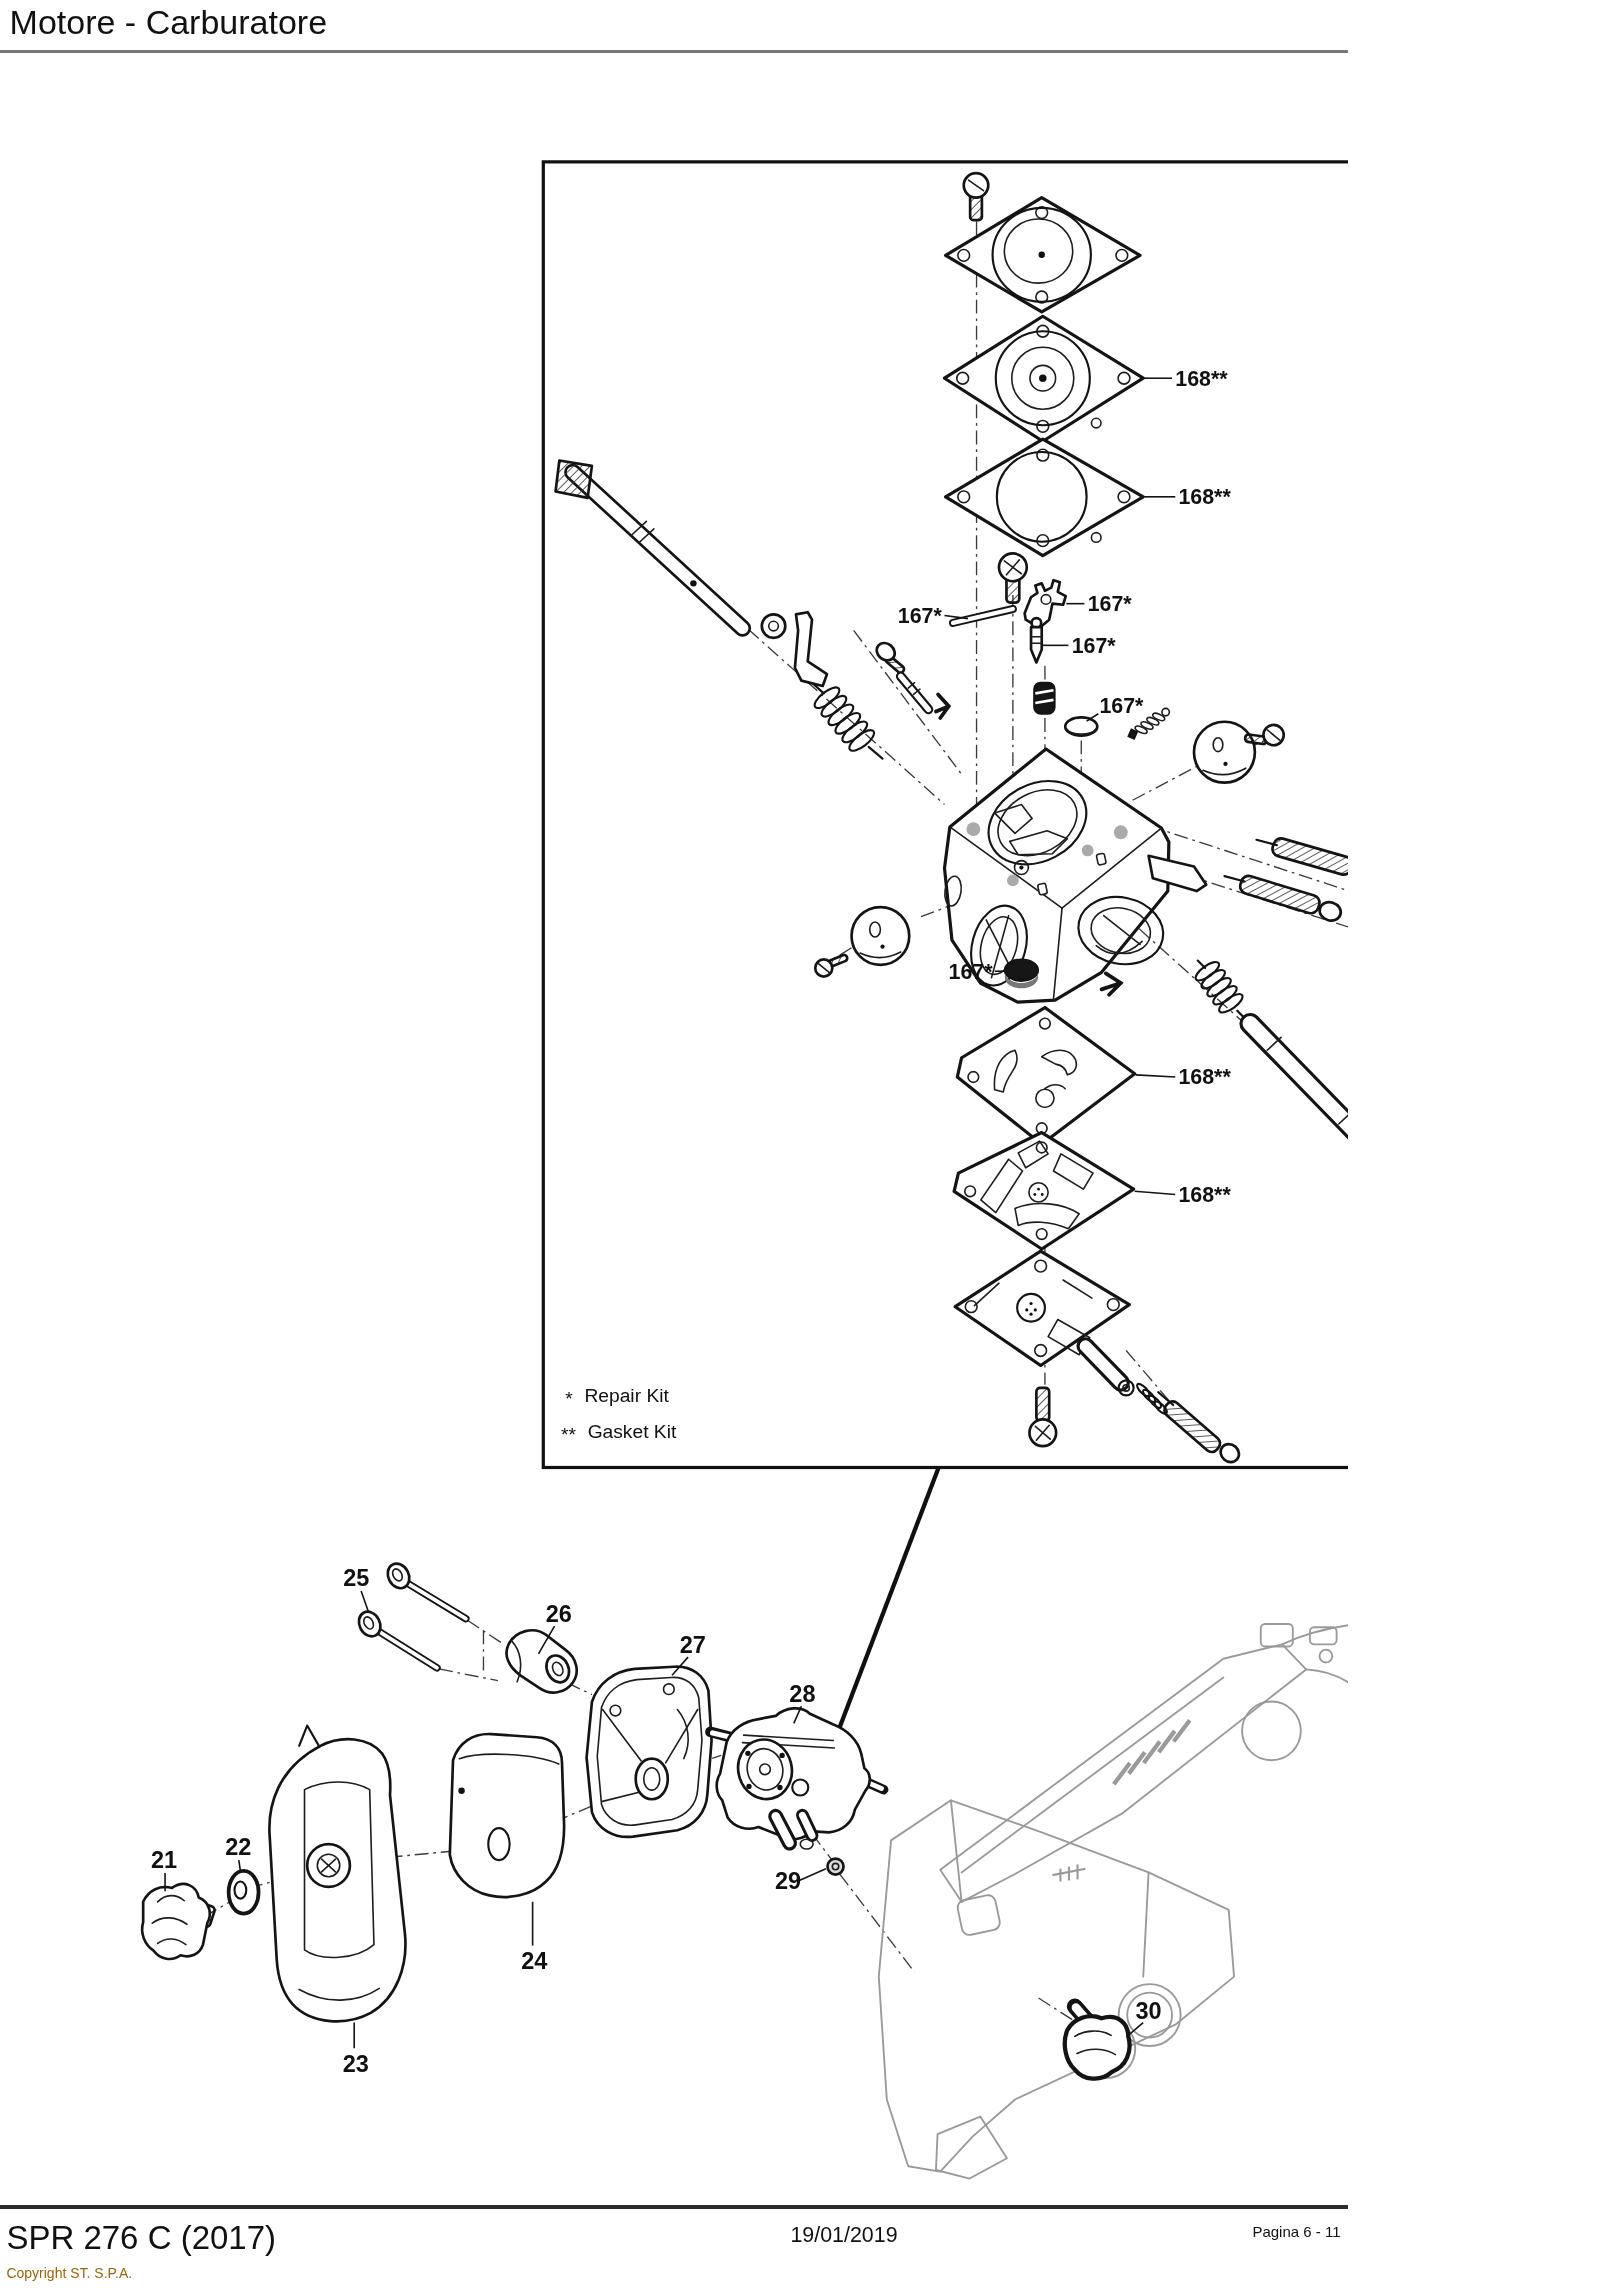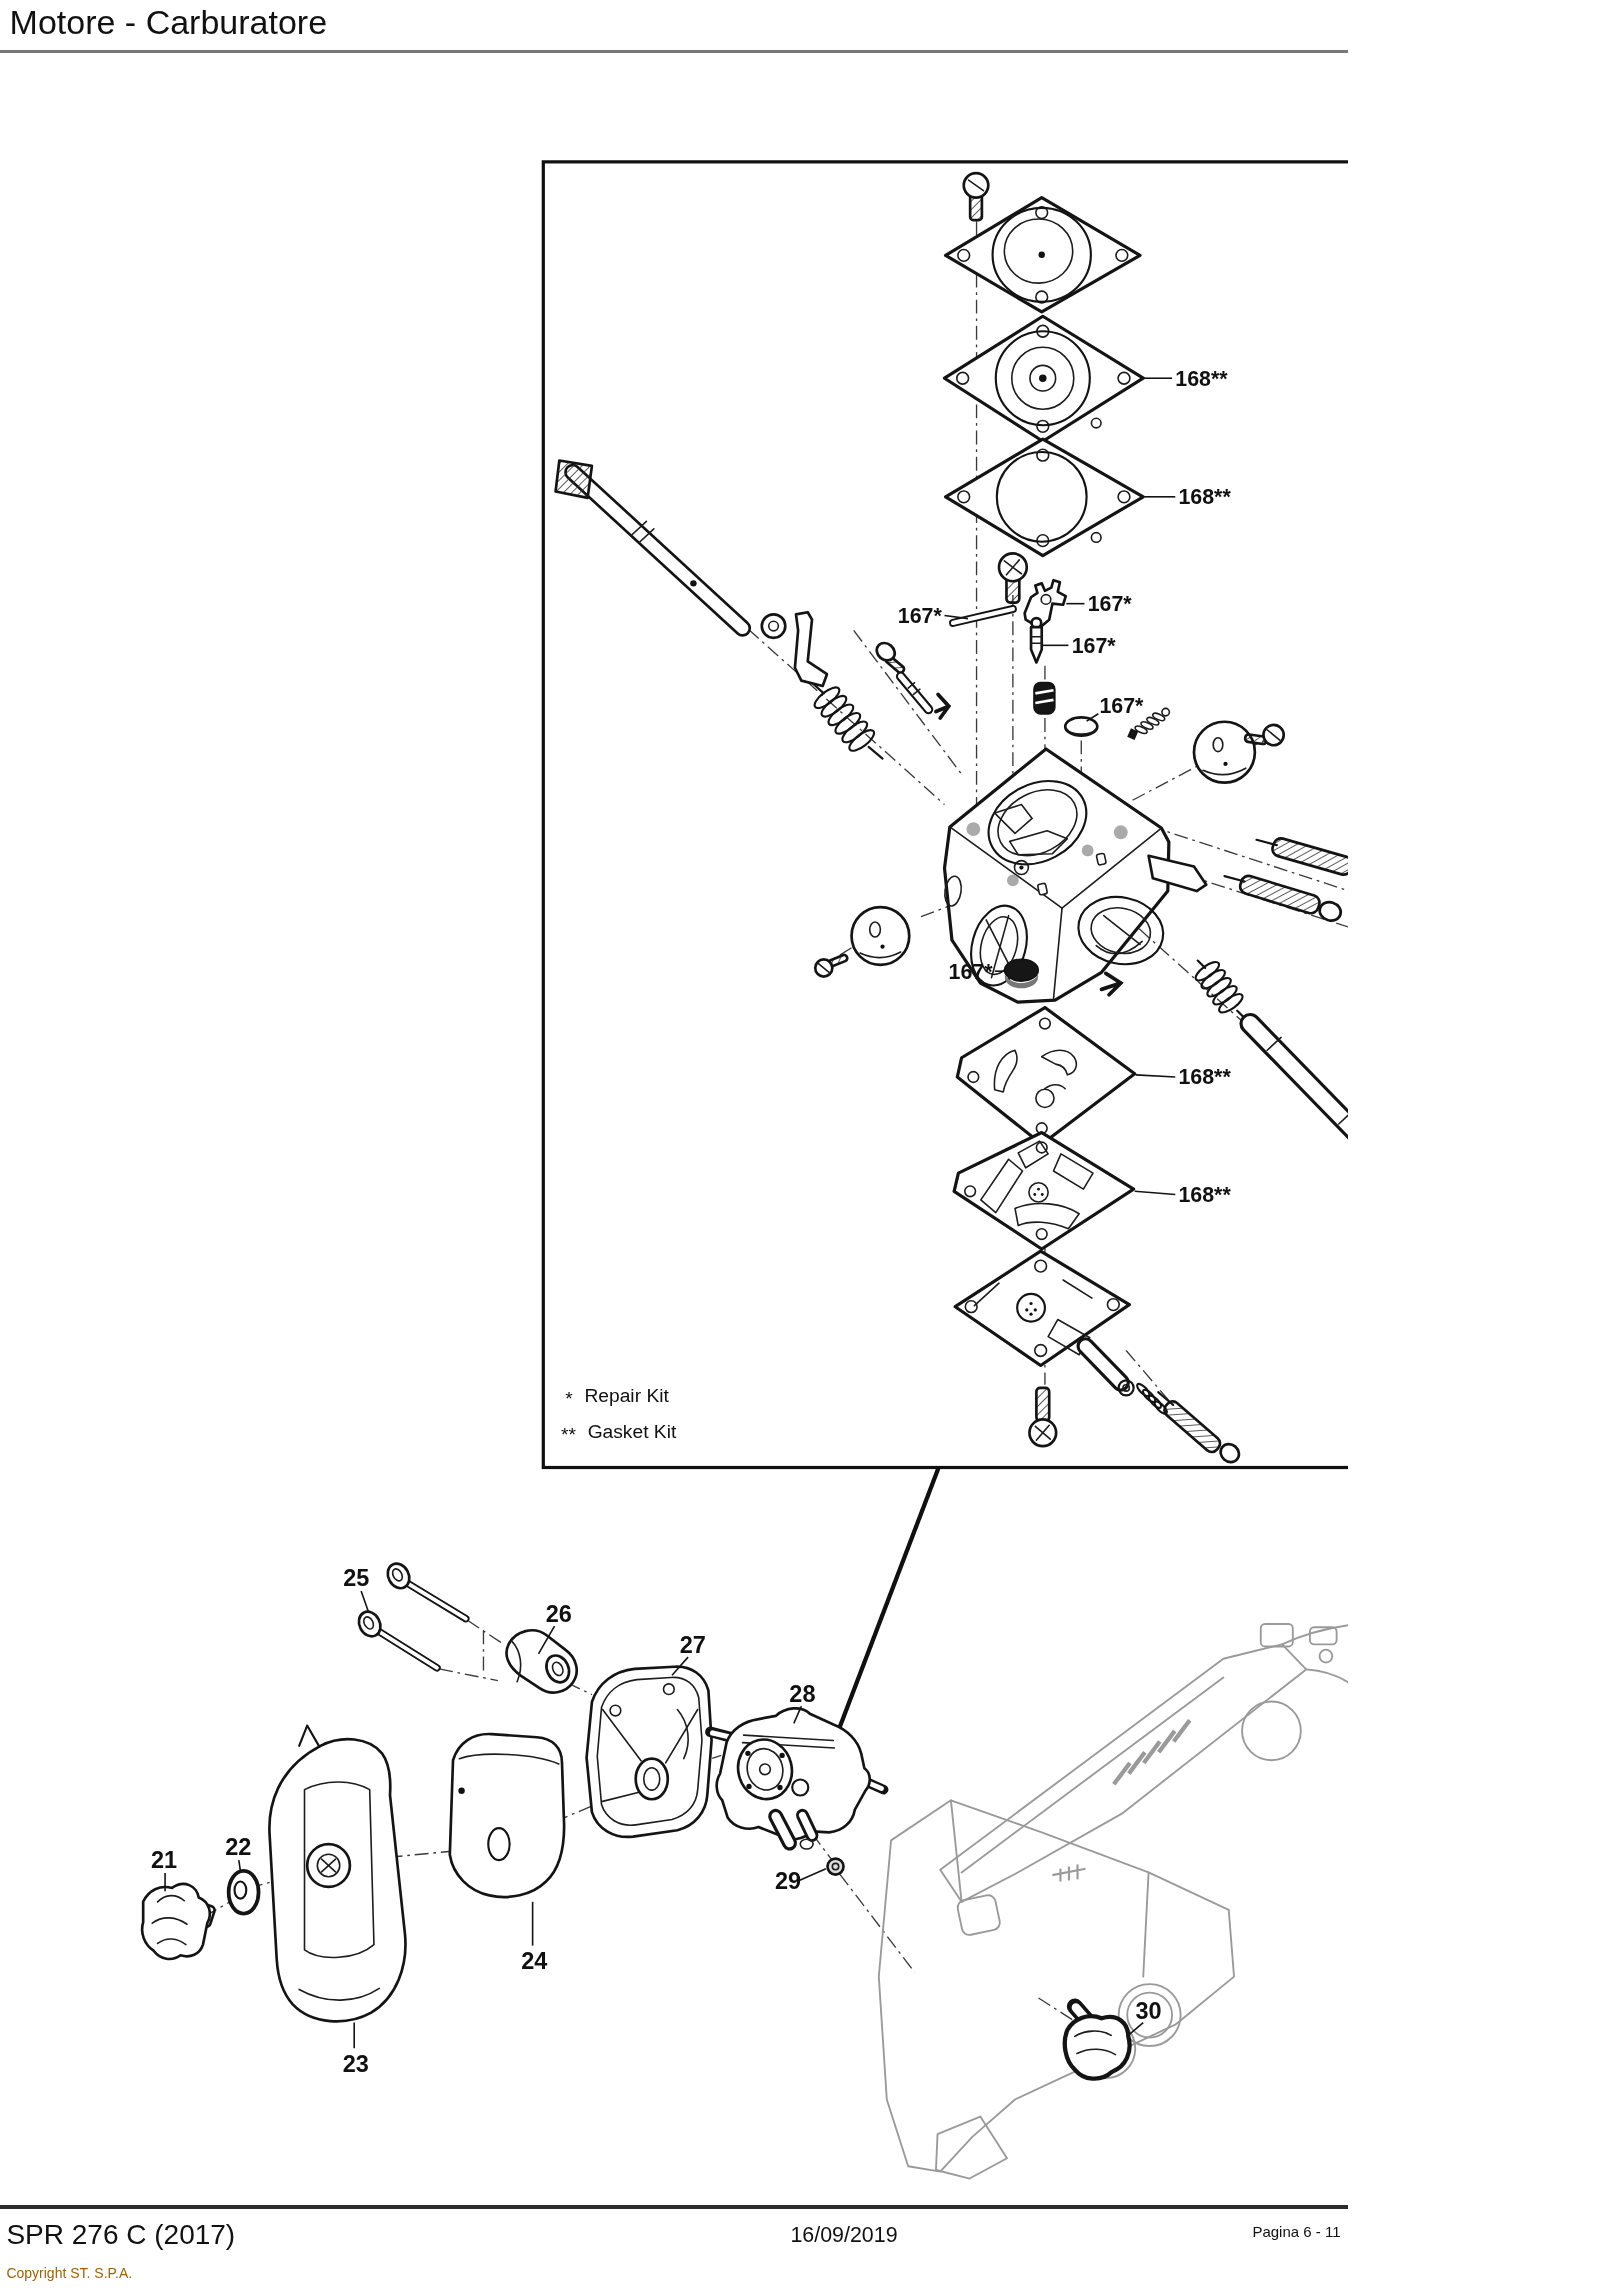--- a/index.html
+++ b/index.html
@@ -1,21 +1,21 @@
 <!DOCTYPE html>
 <html style="font-size:8.5px"><head>
 <meta charset="utf-8">
 <style>
   html,body{margin:0;padding:0;background:#fff;}
   .page{position:relative;width:1348px;height:2295px;background:#fff;overflow:hidden;
         font-family:"Liberation Sans",sans-serif;color:#111;}
   .hdr-title{position:absolute;left:9.6px;top:3.2px;font-size:34px;font-weight:400;color:#111;}
   .hdr-rule{position:absolute;left:0;top:50px;width:1608px;height:3.2px;background:#787878;}
   .ftr-rule{position:absolute;left:0;top:2205px;width:1608px;height:4.3px;background:#2b2b2b;}
-  .ftr-model{position:absolute;left:6.4px;top:2219px;font-size:28px;font-weight:400;color:#111;}
+  .ftr-model{position:absolute;left:6.4px;top:2219px;font-size:33px;font-weight:400;color:#111;}
   .ftr-copy{position:absolute;left:6.4px;top:2265px;font-size:14px;font-weight:400;color:#a16207;}
   .ftr-date{position:absolute;left:748px;top:2223px;width:192px;text-align:center;font-size:21.4px;color:#111;}
   .ftr-page{position:absolute;right:7.5px;top:2223px;font-size:15px;color:#111;text-align:right;}
   svg{position:absolute;left:0;top:0;}
   .s6{stroke:#141414;stroke-width:6;fill:#fff;stroke-linejoin:round;stroke-linecap:round;}
   .s5{stroke:#141414;stroke-width:5;fill:#fff;stroke-linejoin:round;stroke-linecap:round;}
   .s4{stroke:#141414;stroke-width:4;fill:none;stroke-linejoin:round;stroke-linecap:round;}
   .s3{stroke:#1d1d1d;stroke-width:3;fill:none;stroke-linejoin:round;stroke-linecap:round;}
   .s3w{stroke:#1d1d1d;stroke-width:3;fill:#fff;stroke-linejoin:round;stroke-linecap:round;}
   .hatch{fill:url(#hatch);stroke:#141414;stroke-width:5;stroke-linejoin:round;}
@@ -539,17 +539,17 @@
       <line class="lead" x1="1496" y1="3520" x2="1546" y2="3498"></line>
       <text class="t-part" x="1475" y="3536" text-anchor="middle">29</text>
       <line class="lead" x1="2140" y1="3786" x2="2112" y2="3810"></line>
       <text class="t-part" x="2150" y="3780" text-anchor="middle">30</text>
     </g>
   </svg>
 
   <div class="ftr-rule"></div>
   <div class="ftr-model">SPR 276 C (2017)</div>
   <div class="ftr-copy">Copyright ST. S.P.A.</div>
-  <div class="ftr-date">16/09/2019</div>
+  <div class="ftr-date">19/01/2019</div>
   <div class="ftr-page">Pagina 6 - 11</div>
 
 </div>
 
 
 </body></html>

